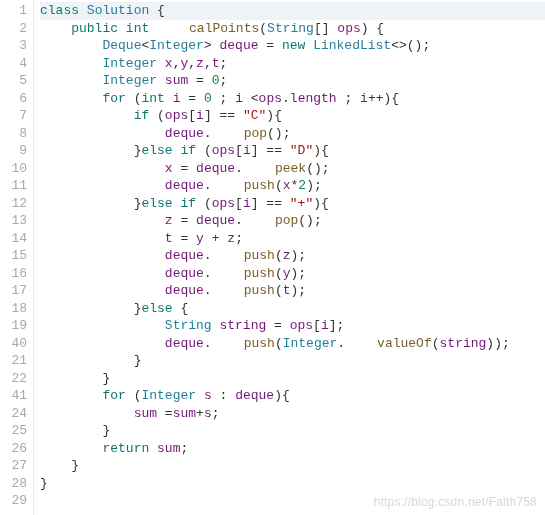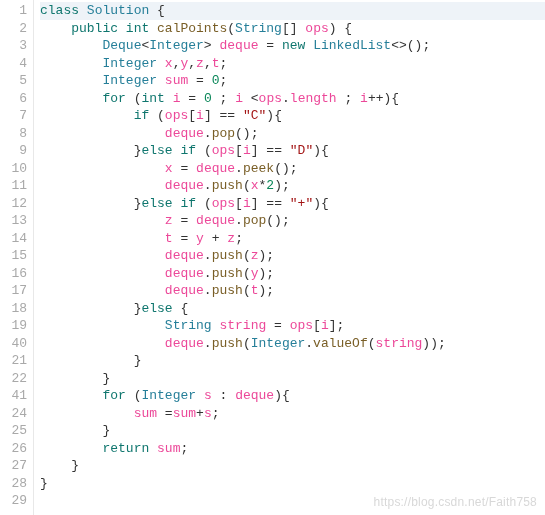--- a/index.html
+++ b/index.html
@@ -42,22 +42,22 @@
   .code-line {
     height: 17.5px;
     white-space: pre;
     color: #333333;
   }
   .code-line.active {
     background: #eef3f8;
   }
   .kw  { color: #0f766e; }
   .typ { color: #267f99; }
-  .id  { color: #ec4899; }
-  .fn  { color: #795e26; }
+  .id  { color: #701a75; }
+  .fn  { color: #795e26; margin-left: 32px; }
   .num { color: #098658; }
   .str { color: #a31515; }
   .op  { color: #333333; }
   .pun { color: #333333; }
   .watermark {
     position: absolute;
     right: 8px;
     bottom: 4px;
     font-family: Arial, sans-serif;
     font-size: 12px;

